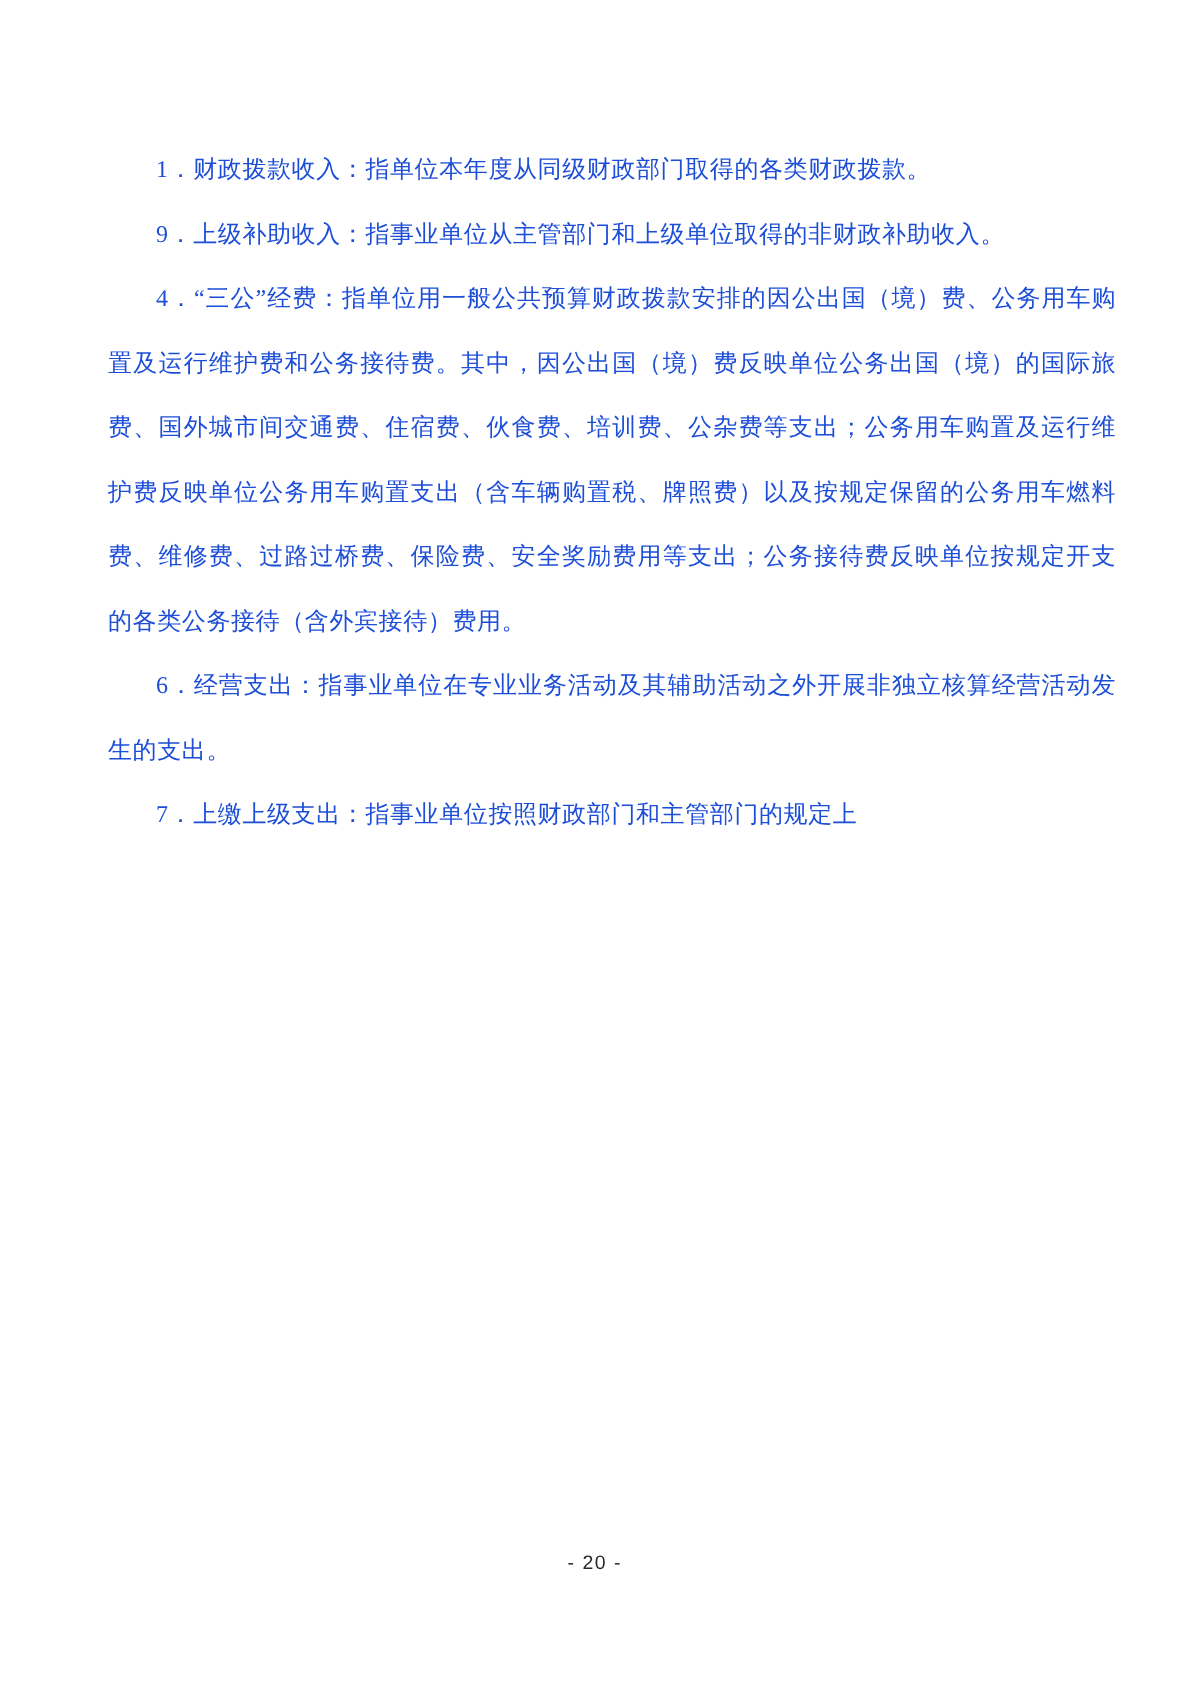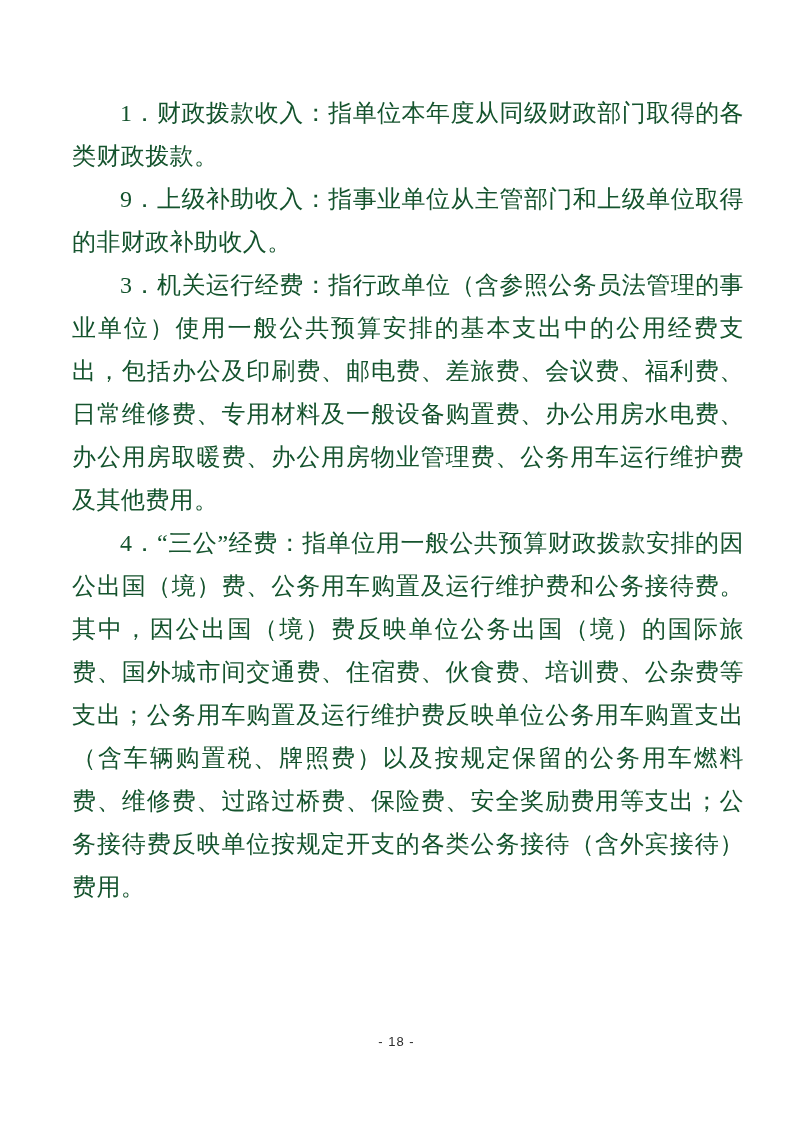--- a/index.html
+++ b/index.html
@@ -17,23 +17,23 @@
   }
   .text-block {
     position: absolute;
     left: 72px;
     top: 92px;
     width: 672px;
   }
   .para {
     margin: 0;
     padding: 0;
-    font-size: 24px;
+    font-size: 16px;
     line-height: 43px;
-    color: #14532d;
+    color: #1d4ed8;
     text-align: justify;
     text-indent: 2em;
     word-break: break-all;
     letter-spacing: 0.4px;
   }
   .footer {
     position: absolute;
     left: 0;
     top: 1034px;
     width: 100%;
@@ -44,17 +44,18 @@
     font-family: "Liberation Sans", sans-serif;
   }
 </style>
 </head>
 <body>
 
 <div class="page">
   <div class="text-block">
     <p class="para">1．财政拨款收入：指单位本年度从同级财政部门取得的各类财政拨款。</p>
     <p class="para">9．上级补助收入：指事业单位从主管部门和上级单位取得的非财政补助收入。</p>
-    <p class="para">3．机关运行经费：指行政单位（含参照公务员法管理的事业单位）使用一般公共预算安排的基本支出中的公用经费支出，包括办公及印刷费、邮电费、差旅费、会议费、福利费、日常维修费、专用材料及一般设备购置费、办公用房水电费、办公用房取暖费、办公用房物业管理费、公务用车运行维护费及其他费用。</p>
     <p class="para">4．“三公”经费：指单位用一般公共预算财政拨款安排的因公出国（境）费、公务用车购置及运行维护费和公务接待费。其中，因公出国（境）费反映单位公务出国（境）的国际旅费、国外城市间交通费、住宿费、伙食费、培训费、公杂费等支出；公务用车购置及运行维护费反映单位公务用车购置支出（含车辆购置税、牌照费）以及按规定保留的公务用车燃料费、维修费、过路过桥费、保险费、安全奖励费用等支出；公务接待费反映单位按规定开支的各类公务接待（含外宾接待）费用。</p>
+    <p class="para">6．经营支出：指事业单位在专业业务活动及其辅助活动之外开展非独立核算经营活动发生的支出。</p>
+    <p class="para">7．上缴上级支出：指事业单位按照财政部门和主管部门的规定上</p>
   </div>
-  <div class="footer">- 18 -</div>
+  <div class="footer">- 20 -</div>
 </div>
 
 </body></html>

